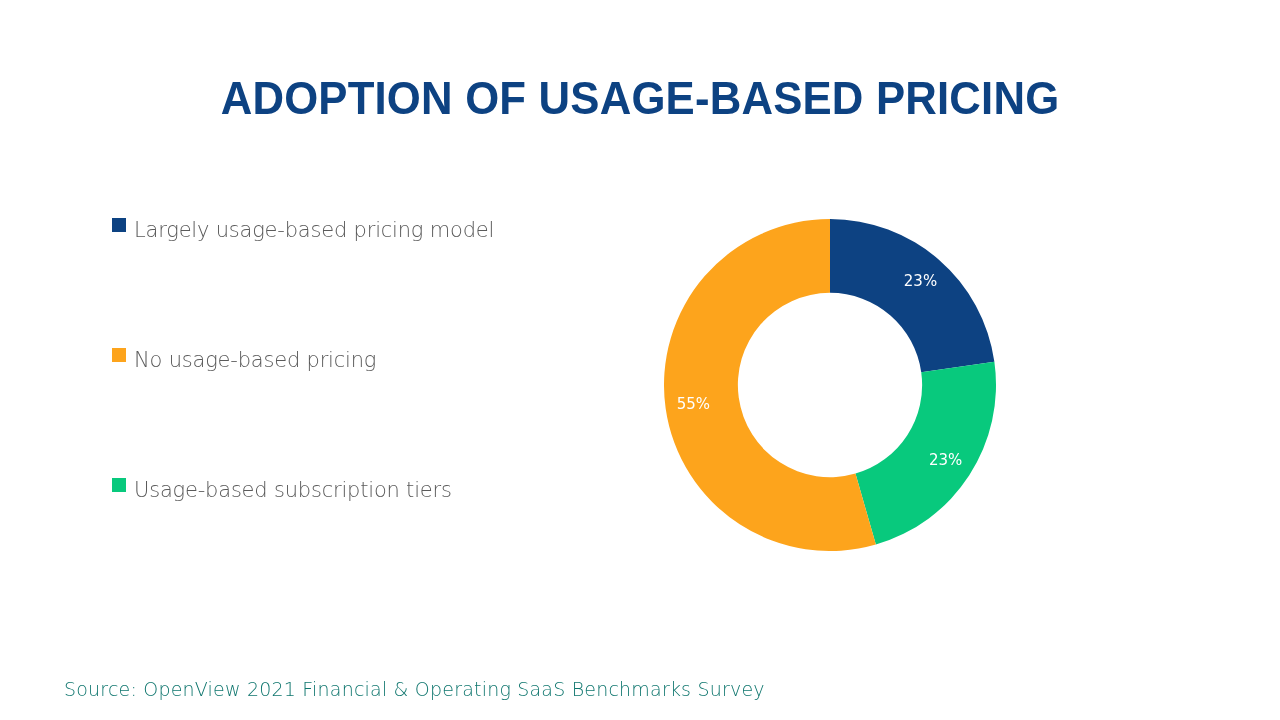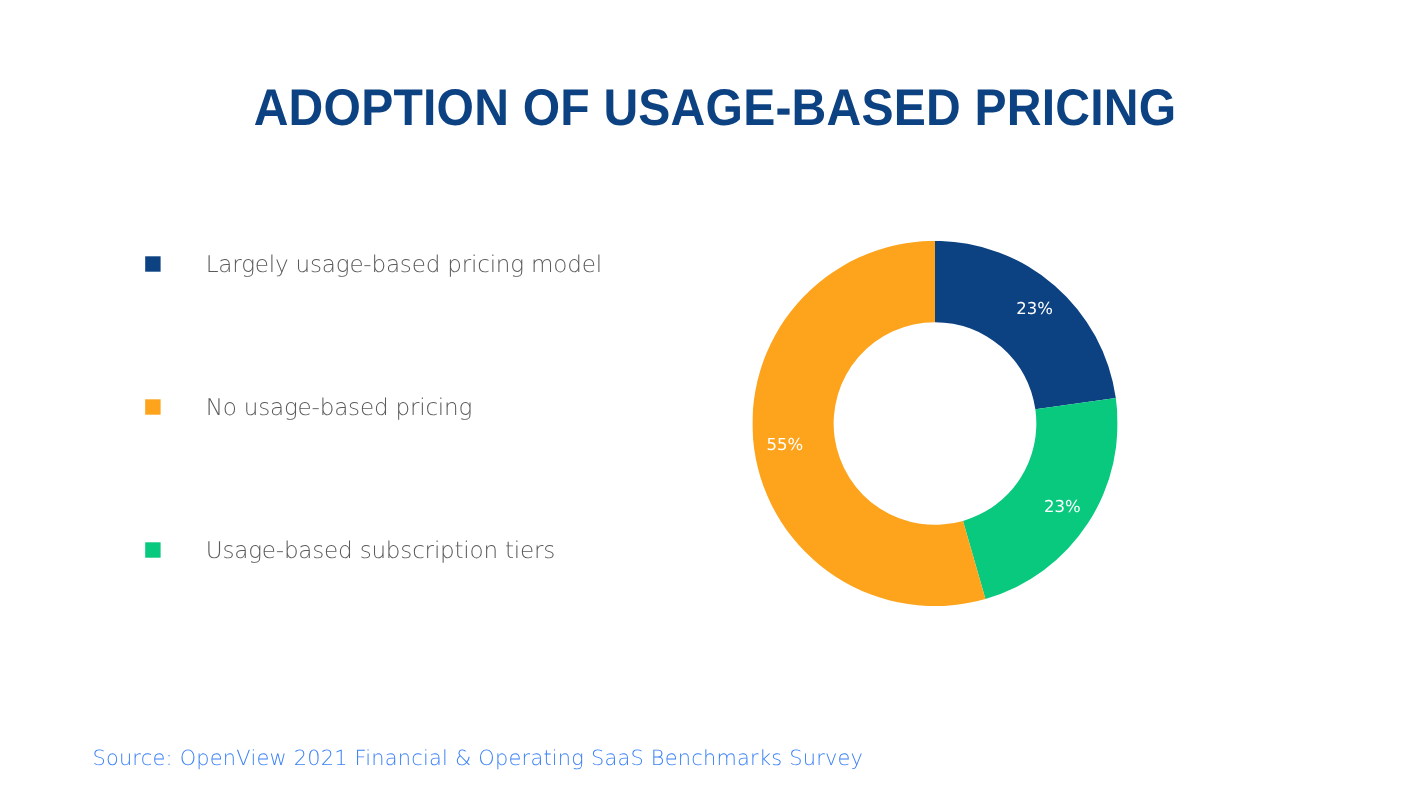--- a/index.html
+++ b/index.html
@@ -12,21 +12,20 @@
     background: #ffffff;
     font-family: "Liberation Sans", sans-serif;
     overflow: hidden;
     position: relative;
   }
 
   .slide {
     position: absolute;
     inset: 0;
     background: #ffffff;
-    margin-left: 20px;
   }
 
   
   .title {
     position: absolute;
     left: 0;
     right: 0;
     top: 70px;
     text-align: center;
     font-family: "Liberation Sans", sans-serif;
@@ -41,24 +40,22 @@
 
   
   .legend {
     position: absolute;
     left: 112px;
     top: 218px;
     width: 470px;
   }
   .legend-item {
     display: flex;
-    align-items: center;
     height: 44px;
     margin-bottom: 86px;
-    gap: 33px;
   }
   .legend-item:last-child {
     margin-bottom: 0;
   }
   .legend-swatch {
     width: 14px;
     height: 14px;
     flex: 0 0 14px;
     margin-right: 8px;
   }
@@ -93,21 +90,21 @@
   }
 
   
   .source {
     position: absolute;
     left: 64px;
     top: 678px;
     font-family: "DejaVu Sans", sans-serif;
     font-size: 19px;
     font-weight: 300;
-    color: #3b82f6;
+    color: #0f766e;
     letter-spacing: 0.2px;
     white-space: nowrap;
   }
 </style>
 </head>
 <body>
 
 <div class="slide">
 
   <div class="title">ADOPTION OF USAGE-BASED PRICING</div>

